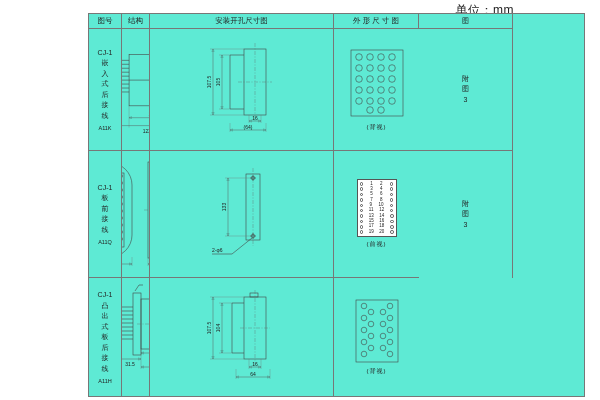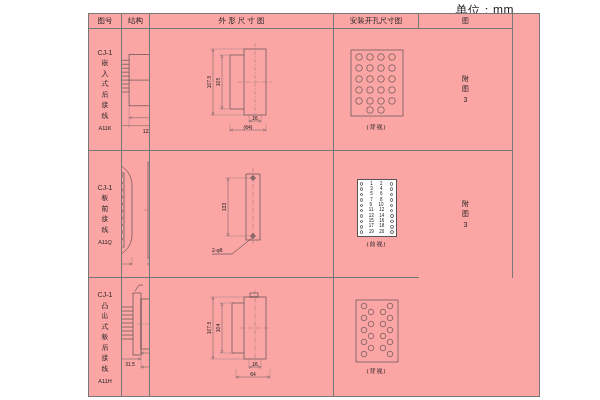--- a/index.html
+++ b/index.html
@@ -1,23 +1,23 @@
 <!DOCTYPE html>
 <html><head>
 <meta charset="utf-8">
 <style>
   *{margin:0;padding:0;box-sizing:border-box}
   html,body{width:600px;height:400px;background:#fff;overflow:hidden;
     font-family:"Liberation Sans","DejaVu Sans",sans-serif;color:#222}
   .page{position:relative;width:600px;height:400px;background:#fff}
   .unit{position:absolute;top:2px;right:86px;font-size:12px;letter-spacing:.5px}
-  .tbl{position:absolute;left:88px;top:13px;width:452px;height:384px;
+  .tbl{position:absolute;left:88px;top:13px;width:497px;height:384px;
     border:1px solid #777;display:grid;
     grid-template-columns:33px 28px 184px 85px 94px;
-    grid-template-rows:15px 122px 127px 118px;background:#fca5a5}
+    grid-template-rows:15px 122px 127px 118px;background:#5eead4}
   .c{border-right:1px solid #777;border-bottom:1px solid #777;
     display:flex;flex-direction:column;align-items:center;justify-content:center;overflow:hidden}
   .lc{border-right:none}
   .lr{border-bottom:none}
   .hd{font-size:7.5px;white-space:nowrap}
   .vtext{white-space:pre-line;text-align:center;font-size:7px;line-height:1.5}
   .model{font-size:5.5px;margin-top:4px}
   .tlabel{font-size:6px;margin-top:3px;letter-spacing:1px}
   svg{display:block}
   svg line,svg rect,svg circle,svg path,svg polyline{stroke:#444;fill:none;stroke-width:.6}
@@ -36,22 +36,22 @@
 <body>
 
 <div class="page">
 
   <div class="unit">单位：mm</div>
 
   <div class="tbl">
 
     <div class="c hd">图号</div>
     <div class="c hd">结构</div>
+    <div class="c hd">安装开孔尺寸图</div>
     <div class="c hd">外 形 尺 寸 图</div>
-    <div class="c hd">安装开孔尺寸图</div>
 
     <div class="c">
       <div class="vtext">附
 图
 3</div>
     </div>
     <div class="c">
       <div class="vtext">CJ-1
 嵌
 入

